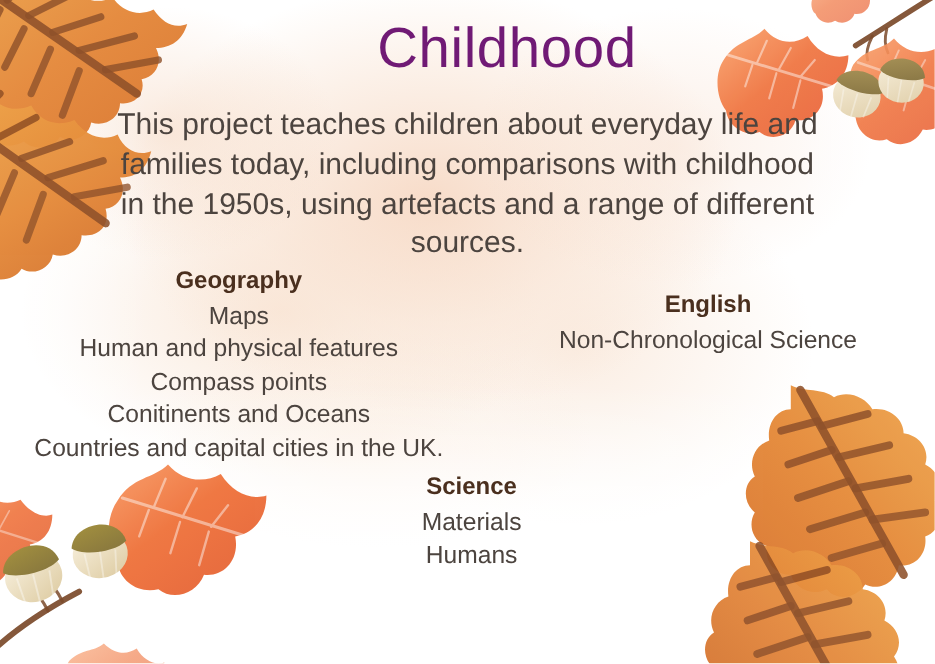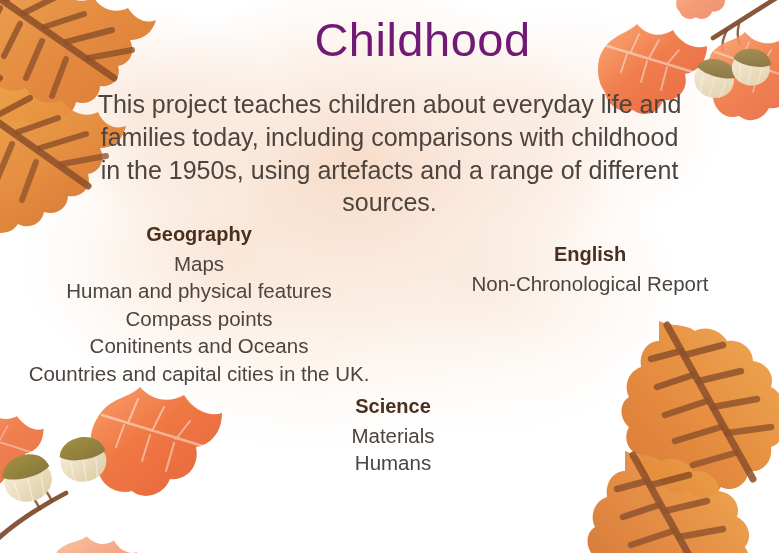--- a/index.html
+++ b/index.html
@@ -428,21 +428,21 @@
         <li>Human and physical features</li>
         <li>Compass points</li>
         <li>Conitinents and Oceans</li>
         <li>Countries and capital cities in the UK.</li>
       </ul>
     </div>
 
     <div class="subject" id="subject-english">
       <div class="subject-title">English</div>
       <ul class="subject-list">
-        <li>Non-Chronological Report</li>
+        <li>Non-Chronological Science</li>
       </ul>
     </div>
 
     <div class="subject" id="subject-science">
       <div class="subject-title">Science</div>
       <ul class="subject-list">
         <li>Materials</li>
         <li>Humans</li>
       </ul>
     </div>

